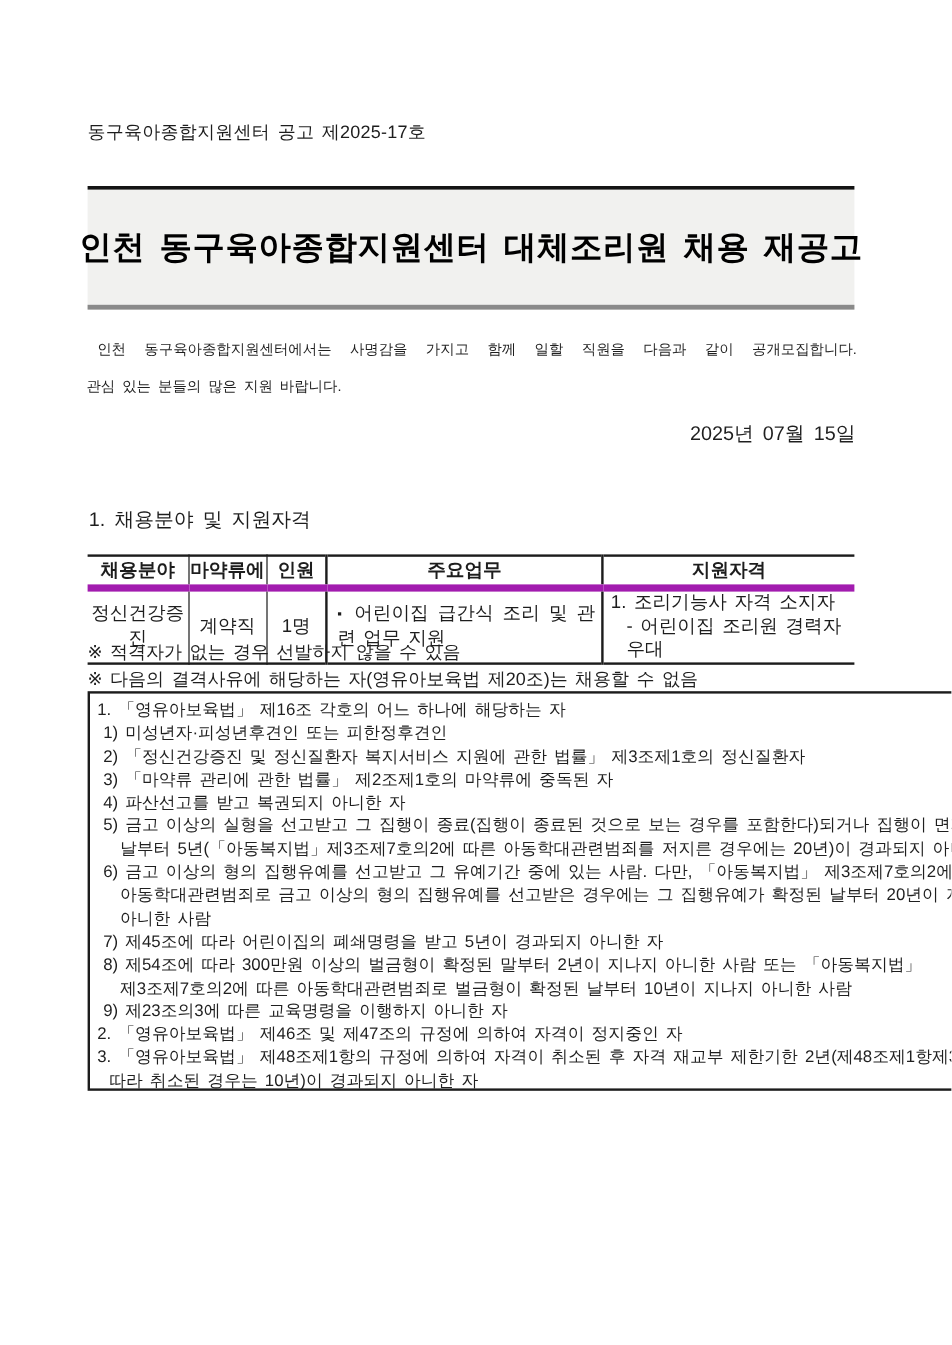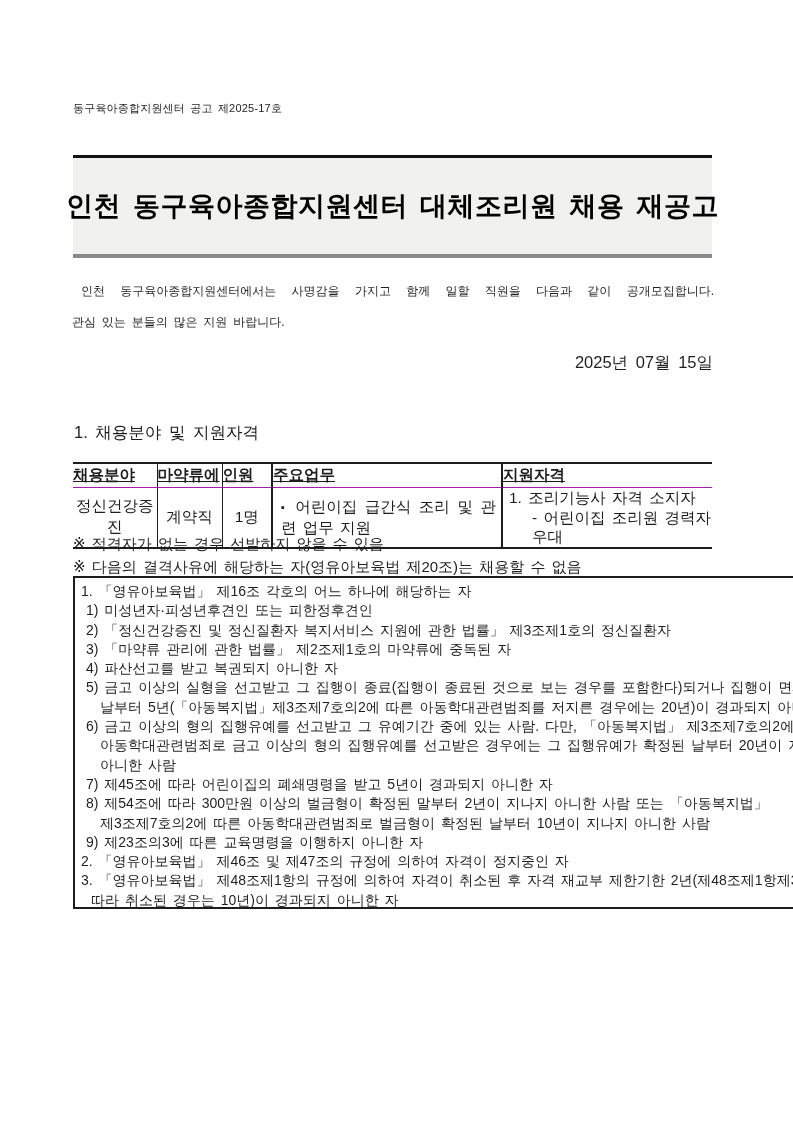--- a/index.html
+++ b/index.html
@@ -6,21 +6,21 @@
   .page{
     position:relative;
     width:793px;height:1121px;
     background:#ffffff;
     color:#222222;
     font-family:"Liberation Sans","DejaVu Sans",sans-serif;
     overflow:hidden;
   }
   .notice-no{
     position:absolute;left:73px;top:101px;
-    font-size:11px;letter-spacing:.2px;word-spacing:2px;color:#1d1d1d;
+    font-size:15px;letter-spacing:.2px;word-spacing:2px;color:#1d1d1d;
   }
   .banner{
     position:absolute;left:73px;top:155px;width:639px;height:96px;
     background:#f1f1ef;
     border-top:3px solid #141414;
     border-bottom:4px solid #8a8a8a;
     display:flex;align-items:center;justify-content:center;
   }
   .banner-title{
     font-size:27px;font-weight:bold;color:#000;
@@ -40,33 +40,33 @@
     position:absolute;left:74px;top:422px;
     font-size:16.5px;color:#1d1d1d;word-spacing:3px;
   }
   table.recruit{
     position:absolute;left:73px;top:462px;width:639px;
     border-collapse:collapse;table-layout:fixed;
     border-top:2px solid #1c1c1c;border-bottom:2px solid #1c1c1c;
     font-size:15.5px;color:#1d1d1d;
   }
   table.recruit th{
-    font-weight:bold;text-align:left;height:23px;padding:0;
-    border-bottom:1px solid #a21caf;word-spacing:2px;text-decoration:underline;
+    font-weight:bold;text-align:center;height:23px;padding:0;
+    border-bottom:6px solid #a21caf;word-spacing:2px;
   }
   table.recruit td{height:39px;padding:0;word-spacing:2px;}
   .sep1{border-left:1px solid #1c1c1c;}
   .sep2{border-left:2px solid #1c1c1c;}
   td.center{text-align:center;}
   td.duties{vertical-align:middle;}
   .duties-inner{padding:2px 5px 2px 8px;text-align:justify;line-height:19.5px;}
   .bullet{font-size:11px;vertical-align:1px;margin-right:9px;}
   td.quals{vertical-align:middle;margin-left:48px;}
   .qual-l1{padding-left:6px;line-height:19.5px;}
-  .qual-l2{padding-left:29px;line-height:19.5px;}
+  .qual-l2{padding-left:19px;line-height:19.5px;}
   .notes{
     position:absolute;left:73px;top:532px;width:645px;
     font-size:15px;line-height:23px;color:#1f1f1f;word-spacing:2px;
   }
   .dq-box{
     position:absolute;left:73px;top:576px;width:725px;height:333px;
     box-sizing:border-box;border:2px solid #1c1c1c;background:#ffffff;
     padding-top:4px;
     font-size:14px;line-height:19.3px;color:#1f1f1f;word-spacing:2px;
   }

